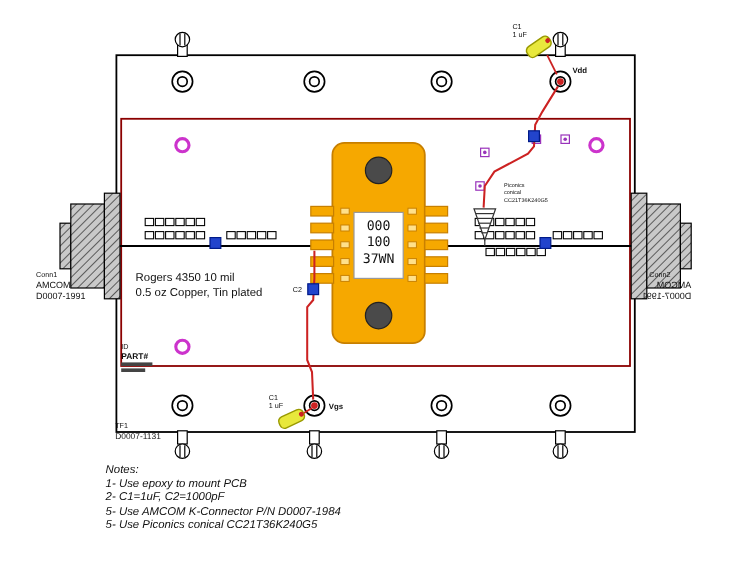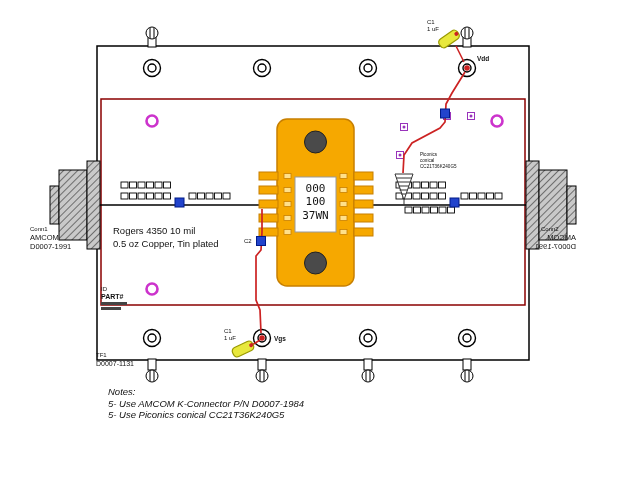--- a/index.html
+++ b/index.html
@@ -1,21 +1,21 @@
 <!DOCTYPE html>
 <html><head>
 <meta charset="utf-8">
 <style>
   html,body{margin:0;padding:0;background:#ffffff;}
   .canvas{position:relative;width:618px;height:481px;background:#fff;overflow:hidden;
           font-family:"Liberation Sans",sans-serif;}
   svg{position:absolute;left:0;top:0;}
   svg text{font-family:"Liberation Sans",sans-serif;fill:#111;}
   .pkg-label{font-family:"DejaVu Sans Mono",monospace;}
-  .notes{position:absolute;left:108px;top:386px;font-style:italic;font-size:9.5px;
+  .notes{position:absolute;left:88px;top:386px;font-style:italic;font-size:9.5px;
          line-height:11.6px;color:#111;}
 </style>
 </head>
 <body>
 
 <div class="canvas">
 <svg width="618" height="481" viewBox="0 0 618 481">
   <defs>
     <pattern id="hatch" width="5" height="5" patternUnits="userSpaceOnUse" patternTransform="rotate(45)">
       <rect width="5" height="5" fill="#c9c9c9"></rect>
@@ -256,16 +256,18 @@
   <text x="541" y="231" font-size="6">Conn2</text>
   <text transform="translate(576,240) scale(-1,1)" font-size="7.5">AMCOM</text>
   <text transform="translate(576,249) scale(-1,1)" font-size="7.5">D0007-1991</text>
 
   <text x="96" y="357" font-size="6">TF1</text>
   <text x="96" y="366" font-size="7">D0007-1131</text>
 </svg>
 
 <div class="notes">
   <div>Notes:</div>
+  <div>1- Use epoxy to mount PCB</div>
+  <div>2- C1=1uF, C2=1000pF</div>
   <div>5- Use AMCOM K-Connector P/N D0007-1984</div>
   <div>5- Use Piconics conical CC21T36K240G5</div>
 </div>
 </div>
 
 </body></html>

